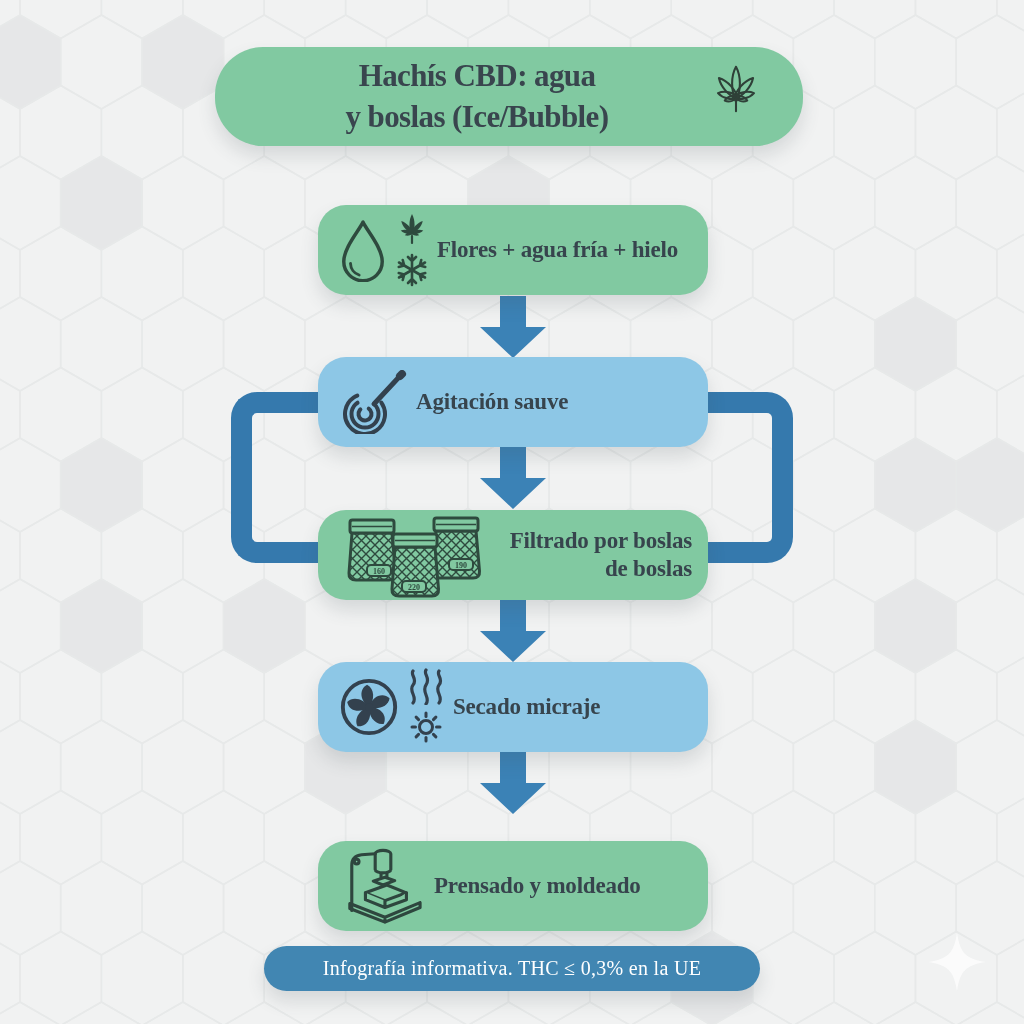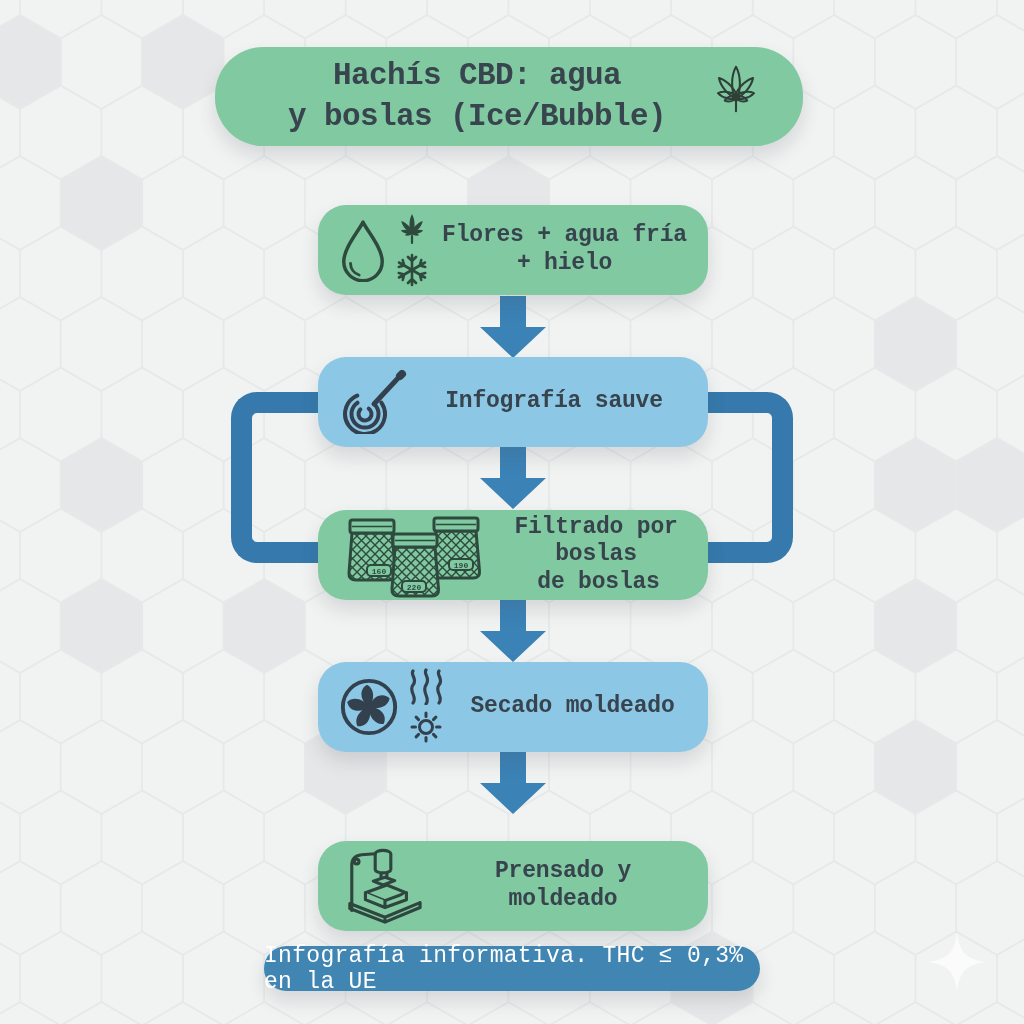--- a/index.html
+++ b/index.html
@@ -1,50 +1,50 @@
 <!DOCTYPE html>
 <html><head>
 <meta charset="utf-8">
 <style>
   html,body{margin:0;padding:0;background:#f1f2f2;}
   .canvas{position:relative;width:1024px;height:1024px;overflow:hidden;background:#f1f2f2;
-          font-family:Liberation Mono, monospace;}
+          font-family:Liberation Serif, serif;}
   #hexbg{position:absolute;left:0;top:0;z-index:0;}
   .sparkle{position:absolute;left:923px;top:928px;z-index:1;}
 
   .box{position:absolute;display:flex;align-items:center;z-index:3;
        box-shadow:0 10px 18px rgba(70,80,90,0.16);}
   .green{background:#81c9a1;}
   .blue{background:#8dc7e6;}
 
   .title{left:215px;top:47px;width:588px;height:99px;border-radius:48px;}
   .ttext{flex:1;text-align:center;font-weight:bold;font-size:31px;line-height:1.3;
          color:#39454e;letter-spacing:-0.6px;padding-left:34px;}
   .title-leaf{flex:none;margin-right:36px;}
 
   .step{left:318px;width:390px;height:90px;border-radius:28px;}
   .s1{top:205px}.s2{top:357px}.s3{top:510px}.s4{top:662px}.s5{top:841px}
   .icons{display:flex;align-items:center;gap:5px;margin-left:20px;flex:none;}
   .icol{display:flex;flex-direction:column;align-items:center;gap:2px;}
-  .label{flex:1;text-align:center;font-weight:bold;font-size:23px;line-height:1.2;
+  .label{flex:1;text-align:left;font-weight:bold;font-size:23px;line-height:1.2;
          color:#37444d;letter-spacing:-0.2px;padding:0 16px 0 6px;}
-  .label-left{text-align:center;padding-left:10px;}
+  .label-left{text-align:right;padding-left:10px;}
   .l2{padding-left:5px;}
 
   .arrow{position:absolute;left:480px;width:66px;height:62px;z-index:2;}
   .a1{top:296px}.a2{top:447px}.a3{top:600px}.a4{top:752px}
 
   .loop{position:absolute;top:392px;height:171px;width:87px;border:21px solid #3579ad;
         box-sizing:border-box;z-index:2;}
   .loop-l{left:231px;border-right:none;border-radius:26px 0 0 26px;}
   .loop-r{left:706px;border-left:none;border-radius:0 26px 26px 0;}
 
   .footer{left:264px;top:946px;width:496px;height:45px;border-radius:23px;
           background:#4186b2;justify-content:center;}
-  .ftext{font-size:23px;color:#ffffff;letter-spacing:0.3px;font-weight:normal;}
+  .ftext{font-size:20px;color:#ffffff;letter-spacing:0.3px;font-weight:normal;}
 </style>
 </head>
 <body>
 
 <div class="canvas">
 
   <svg id="hexbg" width="1024" height="1024">
       <path d="M-20.703193977868615,-55.5 L20,-32 L20,15 L-20.703193977868615,38.5 L-61.40638795573723,15 L-61.40638795573723,-32 Z" fill="none" stroke="#e7e9e9" stroke-width="1.5"></path>
       <path d="M60.703193977868615,-55.5 L101.40638795573723,-32 L101.40638795573723,15 L60.703193977868615,38.5 L20,15 L20,-32 Z" fill="none" stroke="#e7e9e9" stroke-width="1.5"></path>
       <path d="M142.10958193360585,-55.5 L182.81277591147446,-32 L182.81277591147446,15 L142.10958193360585,38.5 L101.40638795573724,15 L101.40638795573724,-32 Z" fill="none" stroke="#e7e9e9" stroke-width="1.5"></path>
@@ -398,21 +398,21 @@
       <svg width="72" height="64" viewBox="0 0 72 64">
         <g stroke="#33414e" fill="none" stroke-linecap="round">
           <circle cx="27" cy="44" r="6.5" stroke-width="4" stroke-dasharray="31 10" transform="rotate(-55 27 44)"></circle>
           <circle cx="27" cy="44" r="13.5" stroke-width="4" stroke-dasharray="66 19" transform="rotate(-45 27 44)"></circle>
           <circle cx="27" cy="44" r="20" stroke-width="4" stroke-dasharray="98 28" transform="rotate(-35 27 44)"></circle>
           <path d="M36,34 L62,6" stroke-width="5"></path>
           <path d="M62,6 L64,4" stroke-width="8"></path>
         </g>
       </svg>
     </div>
-    <div class="label">Infografía sauve</div>
+    <div class="label">Agitación sauve</div>
   </div>
 
   <svg class="arrow a2" viewBox="0 0 66 62">
     <polygon points="20,0 46,0 46,31 66,31 33,62 0,31 20,31" fill="#3b82b6"></polygon>
   </svg>
 
   <div class="box green step s3">
     <div class="icons">
       <svg width="152" height="92" viewBox="0 0 150 92">
         <defs>
@@ -504,21 +504,21 @@
             <g transform="rotate(270 21 20)">
                 <line x1="21" y1="9.5" x2="21" y2="6"></line>
               </g>
             <g transform="rotate(315 21 20)">
                 <line x1="21" y1="9.5" x2="21" y2="6"></line>
               </g>
           </g>
         </svg>
       </div>
     </div>
-    <div class="label">Secado moldeado</div>
+    <div class="label">Secado micraje</div>
   </div>
 
   <svg class="arrow a4" viewBox="0 0 66 62">
     <polygon points="20,0 46,0 46,31 66,31 33,62 0,31 20,31" fill="#3b82b6"></polygon>
   </svg>
 
   <div class="box green step s5">
     <div class="icons">
       <svg width="90" height="80" viewBox="0 0 92 82">
         <g stroke="#2e463e" stroke-width="3.2" fill="none" stroke-linejoin="round" stroke-linecap="round">

